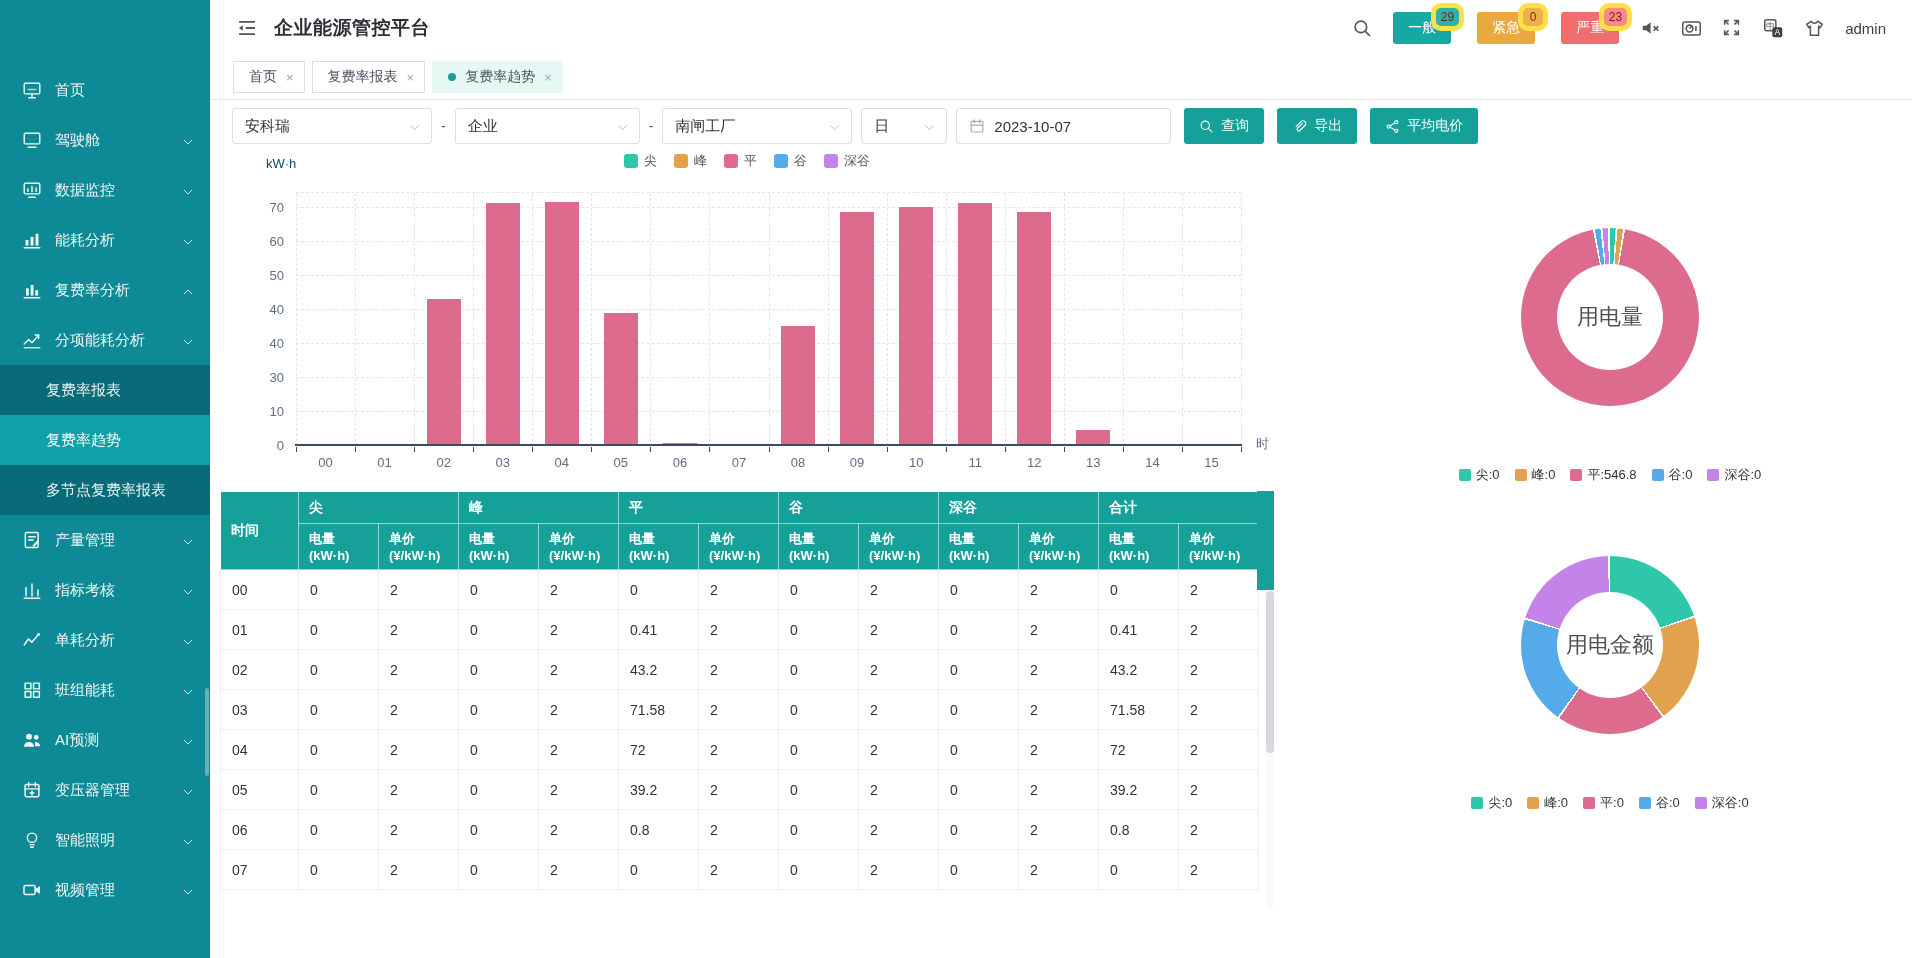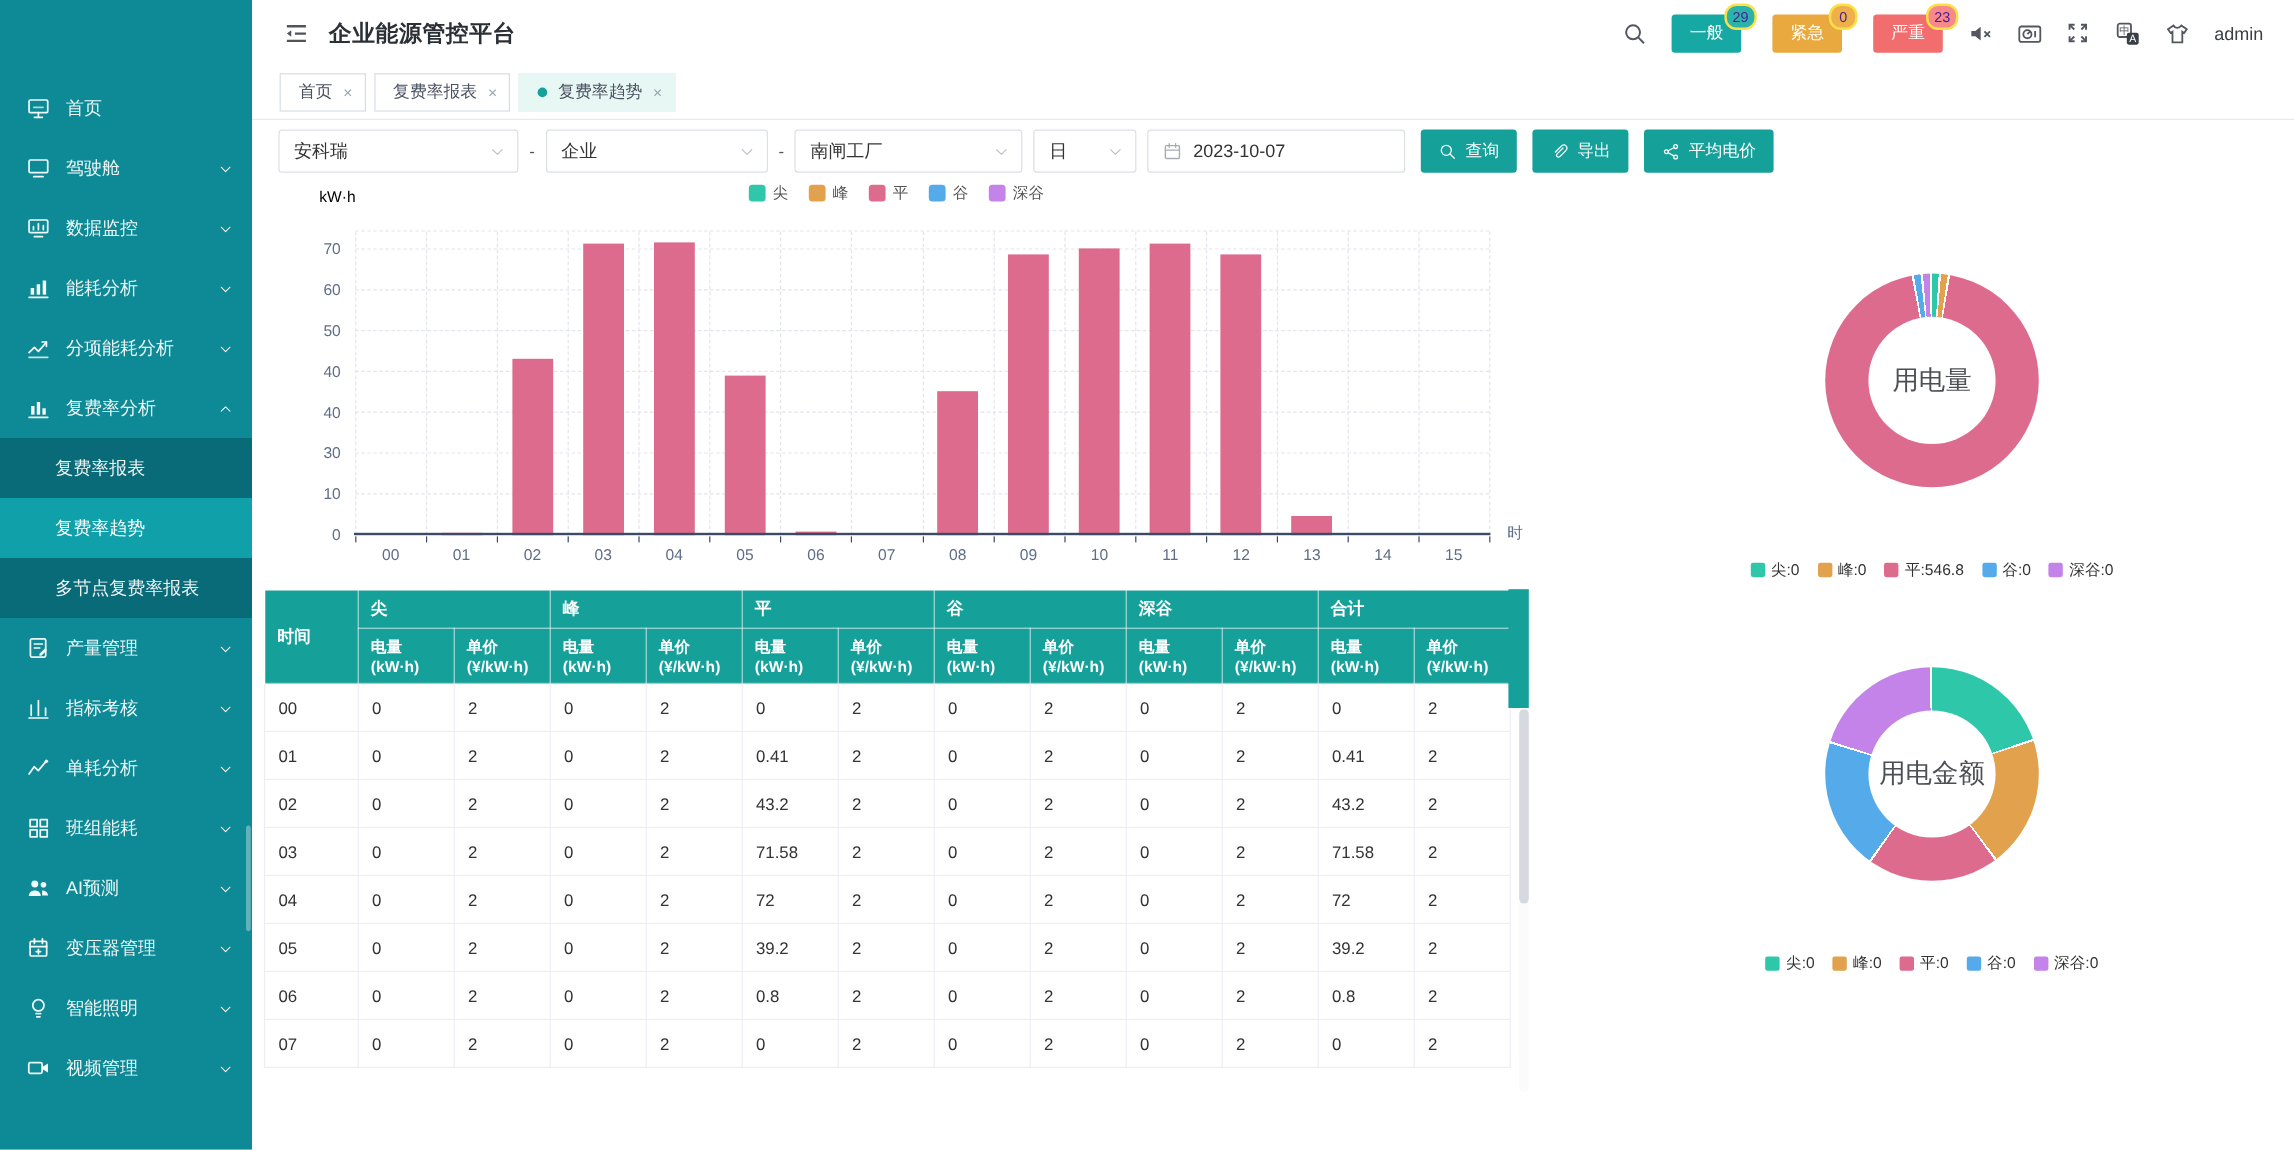--- a/index.html
+++ b/index.html
@@ -20,21 +20,21 @@
   .side-scroll{position:absolute;right:1px;top:688px;width:4px;height:88px;background:rgba(255,255,255,.35);border-radius:2px;}
 
   
   .main{position:absolute;left:210px;top:0;right:0;bottom:0;}
   .topbar{position:absolute;left:0;right:0;top:0;height:56px;display:flex;align-items:center;padding:0 26px;box-sizing:border-box;}
   .collapse{width:22px;height:22px;color:#50555c;cursor:pointer;}
   .topbar h1{font-size:19px;font-weight:bold;color:#2b2f36;margin:0 0 0 16px;letter-spacing:.5px;}
   .topbar-right{margin-left:auto;display:flex;align-items:center;gap:21px;color:#52575f;}
   .tool{width:20px;height:20px;cursor:pointer;color:#52575f;}
   .hbadge{position:relative;color:#fff;font-size:14px;padding:7px 15px;border-radius:3px;cursor:pointer;}
-  .bubble{position:absolute;top:-9px;right:-13px;border:2px solid #fde047;color:#4c1d95;font-size:12px;
+  .bubble{position:absolute;top:-9px;right:-13px;border:5px solid #fde047;color:#7f1d1d;font-size:12px;
           line-height:16px;min-width:10px;text-align:center;padding:1px 5px;border-radius:10px;}
   .uname{font-size:15px;color:#3b3f45;}
 
   
   .tabstrip{position:absolute;top:56px;left:0;right:0;height:44px;box-sizing:border-box;
             padding:5px 0 0 23px;border-bottom:1px solid #e6e9ef;display:flex;gap:7px;background:#fff;}
   .tab{height:32px;display:inline-flex;align-items:center;gap:9px;padding:0 10px 0 15px;
        border:1px solid #d8dce5;background:#fff;font-size:14px;color:#495060;cursor:pointer;box-sizing:border-box;}
   .tab .x{color:#9aa3ad;font-size:13px;line-height:1;}
   .tab.active{background:#e7f7f3;border-color:#e7f7f3;}
@@ -55,21 +55,21 @@
   .btn{height:36px;background:#16a09a;color:#fff;border:none;border-radius:3px;padding:0 15px;font-size:14px;
        display:inline-flex;align-items:center;gap:7px;cursor:pointer;margin-left:4px;font-family:inherit;}
   .btn .icn{width:15px;height:15px;color:#fff;}
 
   
   .bar-chart{position:absolute;left:22px;top:48px;width:1030px;height:335px;}
   .chart-legend{position:absolute;left:0;right:0;top:4px;display:flex;justify-content:center;gap:17px;
                 font-size:13px;color:#555;align-items:center;}
   .chart-legend .li{display:inline-flex;align-items:center;cursor:pointer;}
   .chart-legend .sw{width:14px;height:14px;border-radius:3px;display:inline-block;margin-right:6px;}
-  .ylab{position:absolute;left:34px;top:8px;font-size:13px;color:#000000;}
+  .ylab{position:absolute;left:34px;top:8px;font-size:13px;color:#0c4a6e;}
   .plot{position:absolute;left:64px;top:44px;width:945px;height:253px;border-top:1px dashed #e2e5ec;}
   .gridh{position:absolute;left:0;right:0;height:0;border-top:1px dashed #e2e5ec;}
   .gridv{position:absolute;top:0;bottom:0;width:0;border-left:1px dashed #e2e5ec;}
   .axis{position:absolute;left:-1px;right:-1px;bottom:0;height:0;border-bottom:2px solid #3c4a66;}
   .ytick{position:absolute;left:-70px;width:58px;text-align:right;font-size:13px;color:#5f6d88;transform:translateY(7px);}
   .xtick{position:absolute;top:100%;margin-top:9px;transform:translateX(-50%);font-size:13px;color:#5f6d88;}
   .tickmark{position:absolute;top:100%;width:0;height:5px;border-left:1px solid #3c4a66;margin-top:1px;}
   .bar{position:absolute;bottom:0;}
   .xlabel{position:absolute;left:100%;margin-left:15px;bottom:-7px;font-size:13px;color:#5f6d88;}
 
@@ -154,45 +154,45 @@
           <span>能耗分析</span>
           <span class="chev"><span class="icn " style="display:inline-flex;width:12px;height:12px;">
               <svg viewBox="0 0 18 18" width="12" height="12" fill="none" stroke="currentColor" stroke-width="1.3" stroke-linecap="round" stroke-linejoin="round">
                 <path d="M3.5 6.5L9 12l5.5-5.5"></path>
               </svg>
             </span></span>
         </div>
         <div class="side-item">
           <span class="icn " style="display:inline-flex;width:20px;height:20px;">
             <svg viewBox="0 0 18 18" width="20" height="20" fill="none" stroke="currentColor" stroke-width="1.3" stroke-linecap="round" stroke-linejoin="round">
-              <path d="M2 12.5l4-4 3 3 6-6.8"></path>
-              <path d="M11.8 4.5H15v3.2"></path>
-              <path d="M2 16h14" opacity=".8"></path>
-            </svg>
-          </span>
-          <span>分项能耗分析</span>
-          <span class="chev"><span class="icn " style="display:inline-flex;width:12px;height:12px;">
-              <svg viewBox="0 0 18 18" width="12" height="12" fill="none" stroke="currentColor" stroke-width="1.3" stroke-linecap="round" stroke-linejoin="round">
-                <path d="M3.5 6.5L9 12l5.5-5.5"></path>
-              </svg>
-            </span></span>
-        </div>
-        <div class="side-item">
-          <span class="icn " style="display:inline-flex;width:20px;height:20px;">
-            <svg viewBox="0 0 18 18" width="20" height="20" fill="none" stroke="currentColor" stroke-width="1.3" stroke-linecap="round" stroke-linejoin="round">
               <path d="M2 16h14"></path>
               <rect x="3.6" y="7.5" width="2.5" height="6.5" fill="currentColor" stroke="none"></rect>
               <rect x="7.8" y="4.5" width="2.5" height="9.5" fill="currentColor" stroke="none"></rect>
               <rect x="12" y="9.2" width="2.5" height="4.8" fill="currentColor" stroke="none"></rect>
             </svg>
           </span>
           <span>复费率分析</span>
           <span class="chev"><span class="icn " style="display:inline-flex;width:12px;height:12px;">
               <svg viewBox="0 0 18 18" width="12" height="12" fill="none" stroke="currentColor" stroke-width="1.3" stroke-linecap="round" stroke-linejoin="round">
                 <path d="M3.5 11.5L9 6l5.5 5.5"></path>
+              </svg>
+            </span></span>
+        </div>
+        <div class="side-item">
+          <span class="icn " style="display:inline-flex;width:20px;height:20px;">
+            <svg viewBox="0 0 18 18" width="20" height="20" fill="none" stroke="currentColor" stroke-width="1.3" stroke-linecap="round" stroke-linejoin="round">
+              <path d="M2 12.5l4-4 3 3 6-6.8"></path>
+              <path d="M11.8 4.5H15v3.2"></path>
+              <path d="M2 16h14" opacity=".8"></path>
+            </svg>
+          </span>
+          <span>分项能耗分析</span>
+          <span class="chev"><span class="icn " style="display:inline-flex;width:12px;height:12px;">
+              <svg viewBox="0 0 18 18" width="12" height="12" fill="none" stroke="currentColor" stroke-width="1.3" stroke-linecap="round" stroke-linejoin="round">
+                <path d="M3.5 6.5L9 12l5.5-5.5"></path>
               </svg>
             </span></span>
         </div>
         <div class="side-sub">
           <div class="side-item">
             <span>复费率报表</span>
           </div>
           <div class="side-item selected">
             <span>复费率趋势</span>
           </div>

